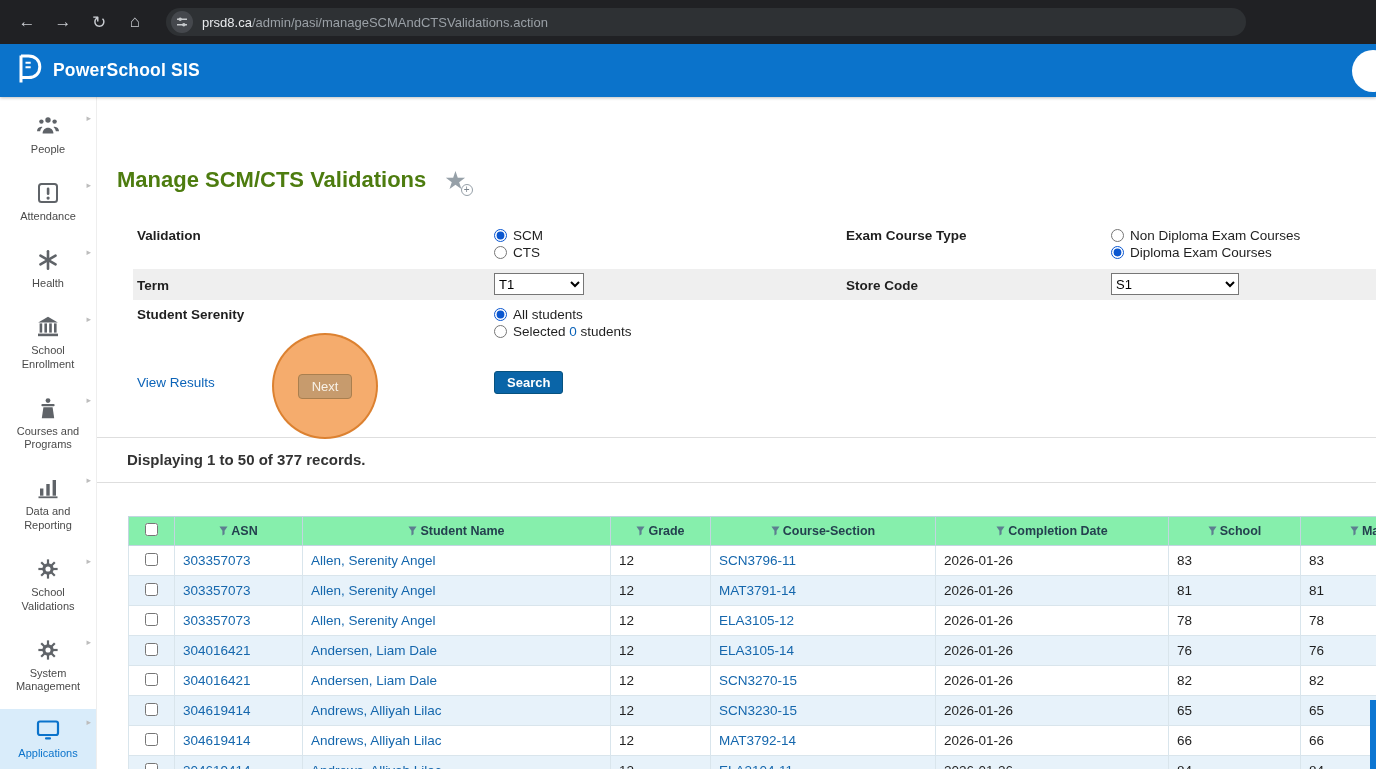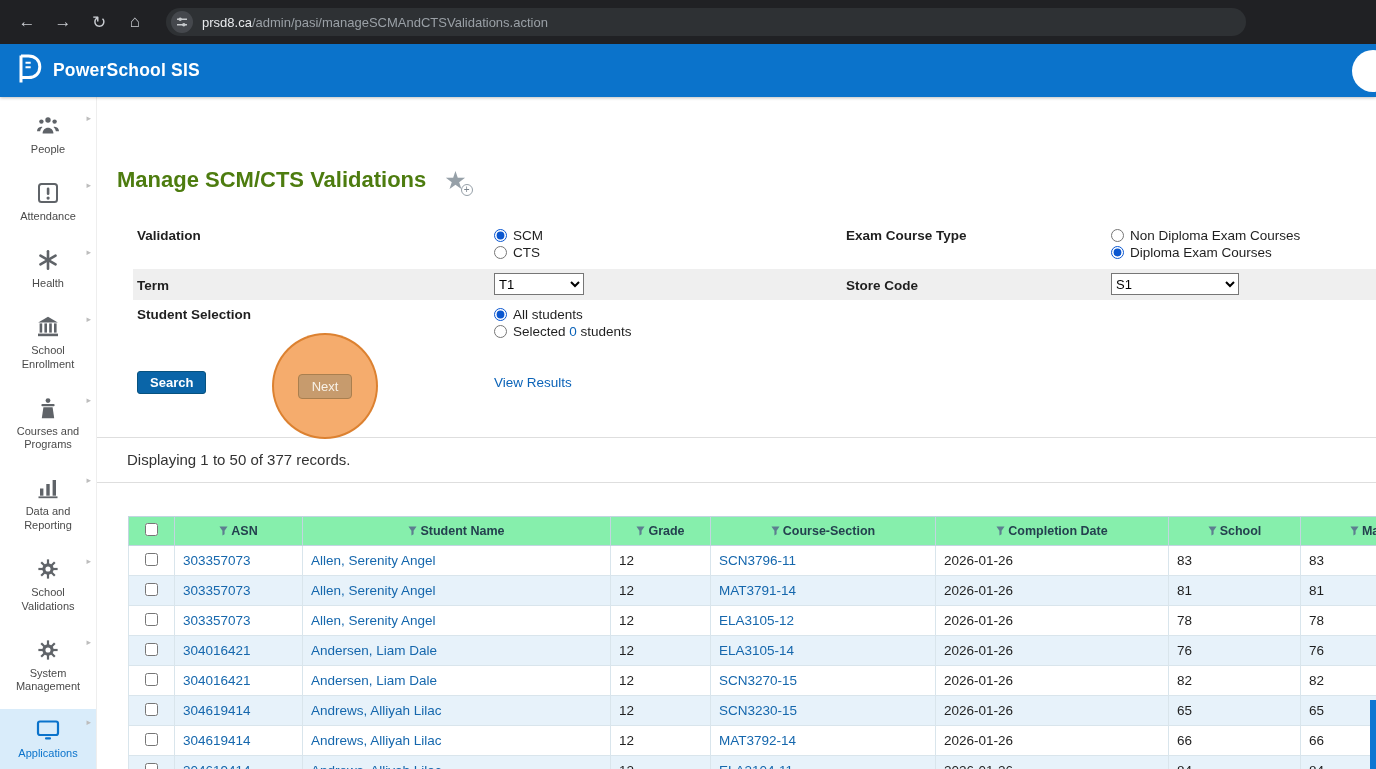--- a/index.html
+++ b/index.html
@@ -68,21 +68,21 @@
 
   
   .click-highlight{position:absolute;left:272px;top:333px;width:106px;height:106px;border-radius:50%;
     background:rgba(243,154,77,.82);border:2px solid rgba(219,128,45,.95);display:flex;
     align-items:center;justify-content:center;z-index:60}
   .next-btn{background:#c79b6d;border:1px solid #a97f4f;border-radius:4px;color:#f8f1e7;
     font-size:13px;padding:4px 13px;cursor:pointer}
 
   
   .results{margin-top:36px;border-top:1px solid #dedede}
-  .results-summary{font-size:15px;font-weight:normal;color:#333;padding:13px 0 14px 30px;
+  .results-summary{font-size:15px;font-weight:bold;color:#333;padding:13px 0 14px 30px;
     border-bottom:1px solid #dedede}
   .table-wrap{margin:33px 0 0 31px;overflow:hidden}
   table{border-collapse:collapse;table-layout:fixed;width:1312px}
   thead th{background:#86efac;border:1px solid #c2d5e0;height:29px;font-size:12.5px;
     color:#24414f;font-weight:bold;text-align:center;padding:0 4px;white-space:nowrap;
     overflow:hidden;cursor:pointer}
   tbody td{border:1px solid #d9e5ec;height:30px;font-size:13.5px;color:#1f1f1f;
     padding:0 8px;white-space:nowrap;overflow:hidden;background:transparent}
   tbody tr:nth-child(even) td{background:#e7f2fa}
   td a{color:#1567ad;text-decoration:none;cursor:pointer}
@@ -273,38 +273,38 @@
     </div>
 
     <div class="form-row row-term">
       <div class="form-label">Term</div>
       <div><select id="term-select"><option>T1</option></select></div>
       <div class="form-label">Store Code</div>
       <div><select id="store-select"><option>S1</option></select></div>
     </div>
 
     <div class="form-row row-student">
-      <div class="form-label">Student Selection</div>
+      <div class="form-label">Student Serenity</div>
       <div id="student-options">
           <label class="radio-row">
             <input type="radio" name="student-options" checked="" style="">
             <span>All students</span>
           </label>
           <label class="radio-row">
             <input type="radio" name="student-options" style="">
             <span>Selected <a class="count-link">0</a> students</span>
           </label>
         </div>
       <div></div>
         <div></div>
     </div>
 
     <div class="form-row action-row">
+      <div><a class="view-results">View Results</a></div>
       <div><button class="search-btn">Search</button></div>
-      <div><a class="view-results">View Results</a></div>
       <div></div>
         <div></div>
     </div>
 
   </div>
 
   <div class="results">
     <div class="results-summary">Displaying 1 to 50 of 377 records.</div>
     <div class="table-wrap">
       <table>

